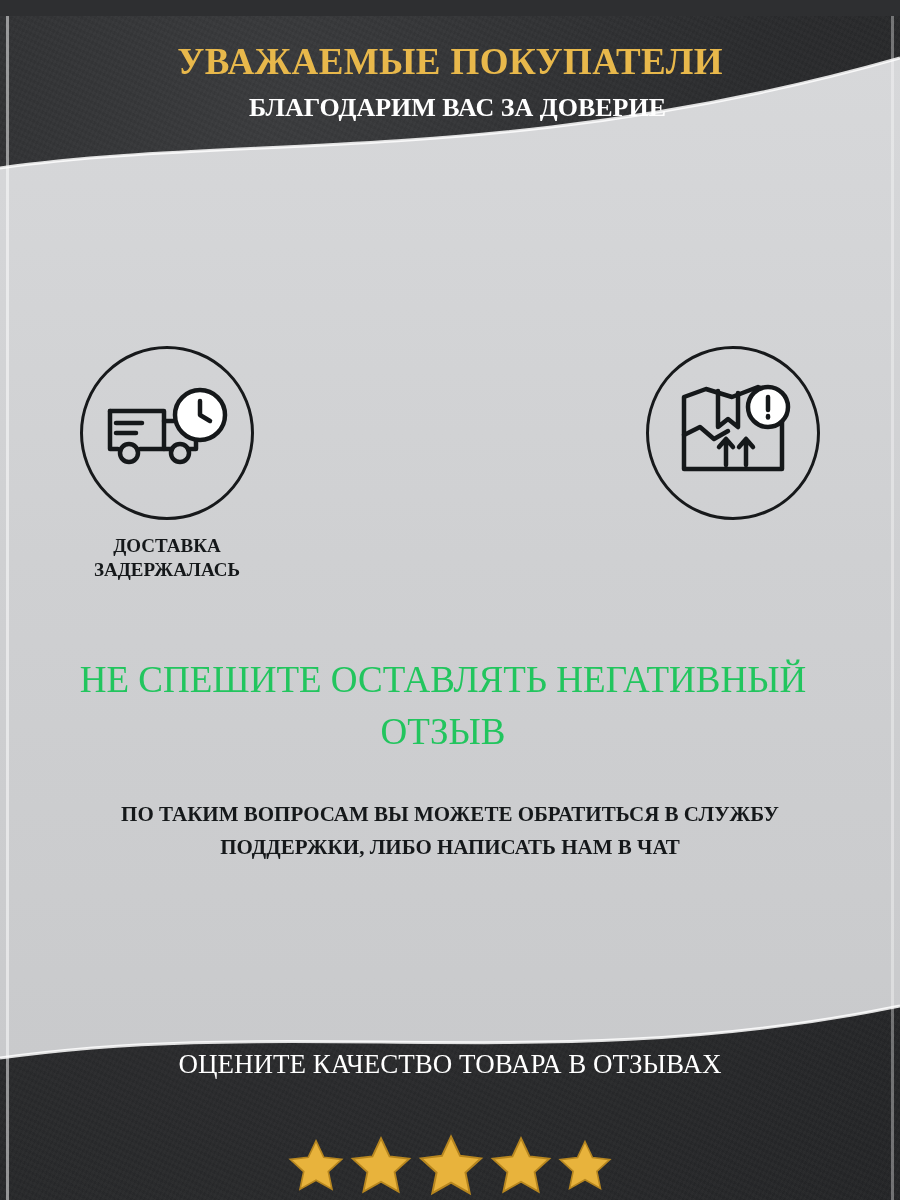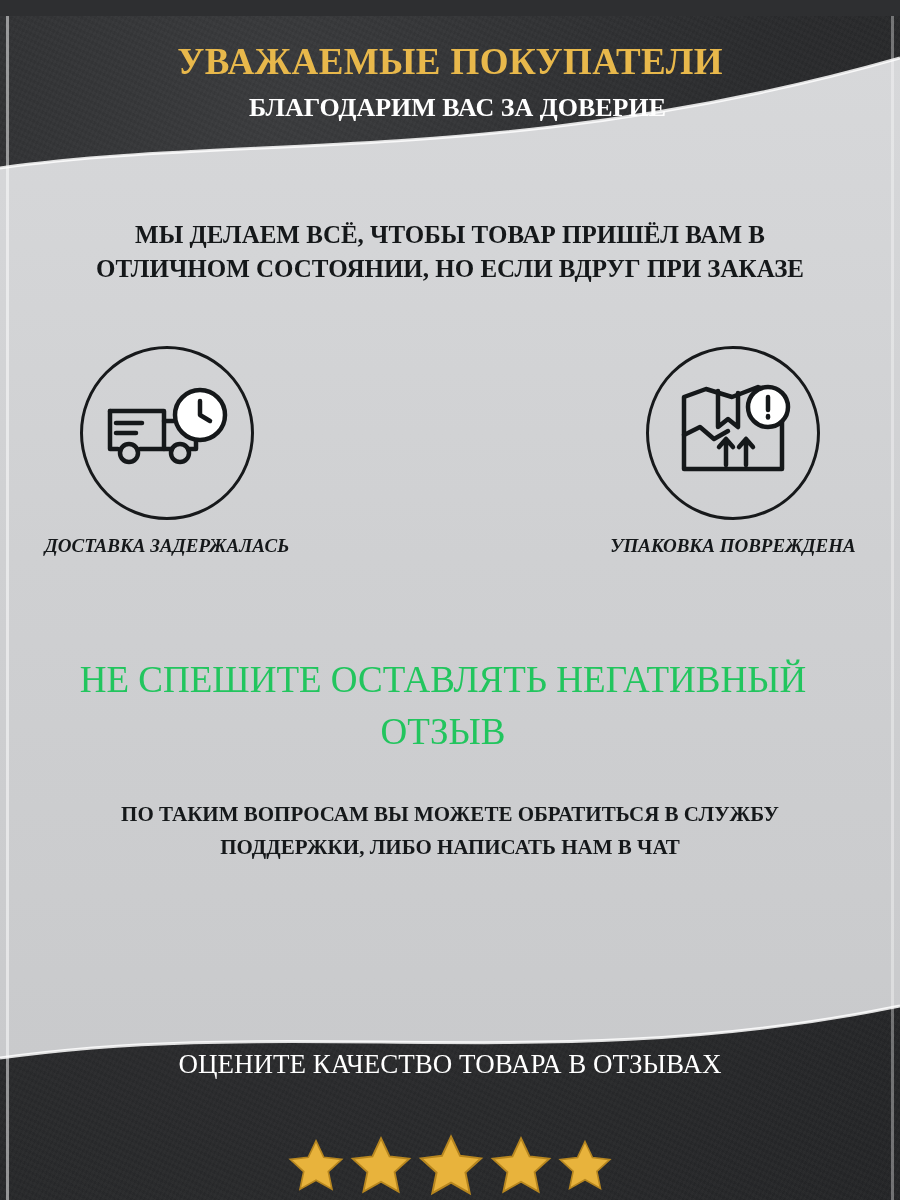--- a/index.html
+++ b/index.html
@@ -107,21 +107,20 @@
     overflow: hidden;
   }
   .icon-col.wide .icon-circle { width: 174px; height: 174px; }
   .icon-caption {
     margin-top: 14px;
     font-size: 19px;
     line-height: 24px;
     font-weight: bold;
     color: #15181a;
     text-transform: uppercase;
-    font-style: italic;
   }
 
   .big-line {
     position: absolute;
     top: 638px;
     left: 36px;
     right: 50px;
     font-size: 37px;
     line-height: 52px;
     font-weight: normal;
@@ -187,21 +186,20 @@
       <rect x="6" y="0" width="3" height="1200" fill="#ffffff" opacity="0.5"></rect>
       <rect x="891" y="0" width="3" height="1200" fill="#ffffff" opacity="0.35"></rect>
     </svg>
   </div>
 
   <div class="layer">
 
     <div class="hdr-gold center">УВАЖАЕМЫЕ ПОКУПАТЕЛИ</div>
     <div class="hdr-white center">БЛАГОДАРИМ ВАС ЗА ДОВЕРИЕ</div>
 
-    <div class="intro center">МЫ ДЕЛАЕМ ВСЁ, ЧТОБЫ ТОВАР ПРИШЁЛ ВАМ В ОТЛИЧНОМ СОСТОЯНИИ, НО ЕСЛИ ВДРУГ ПРИ ЗАКАЗЕ</div>
 
     <div class="icons-row">
 
       <div class="icon-col">
         <div class="icon-circle">
           <svg width="130" height="100" viewBox="0 0 130 100" fill="none" stroke="#15181a" stroke-width="4.5" stroke-linecap="round" stroke-linejoin="round">
             <path d="M8 28 L8 66 L16 66"></path>
             <path d="M8 28 L62 28 L62 66 L38 66"></path>
             <path d="M62 38 L82 38 L94 52 L94 66 L86 66"></path>
             <path d="M70 66 L62 66"></path>
@@ -223,21 +221,20 @@
             <path d="M14 20 L36 12 L62 20 L88 10 L112 20 L112 92 L14 92 Z"></path>
             <path d="M48 14 L48 50 L58 42 L68 50 L68 16"></path>
             <path d="M14 58 L30 50 L44 62 L58 54"></path>
             <path d="M56 88 L56 62 M56 62 L49 70 M56 62 L63 70"></path>
             <path d="M76 88 L76 62 M76 62 L69 70 M76 62 L83 70"></path>
             <circle cx="98" cy="30" r="20" fill="#ffffff"></circle>
             <path d="M98 20 L98 33"></path>
             <path d="M98 39 L98 40.5"></path>
           </svg>
         </div>
-        <div class="icon-caption">УПАКОВКА ПОВРЕЖДЕНА</div>
       </div>
 
     </div>
 
     <div class="big-line center">НЕ СПЕШИТЕ ОСТАВЛЯТЬ НЕГАТИВНЫЙ ОТЗЫВ</div>
     <div class="sub-line center">ПО ТАКИМ ВОПРОСАМ ВЫ МОЖЕТЕ ОБРАТИТЬСЯ В СЛУЖБУ ПОДДЕРЖКИ, ЛИБО НАПИСАТЬ НАМ В ЧАТ</div>
 
     <div class="footer-text center">ОЦЕНИТЕ КАЧЕСТВО ТОВАРА В ОТЗЫВАХ</div>
 
     <div class="stars">

